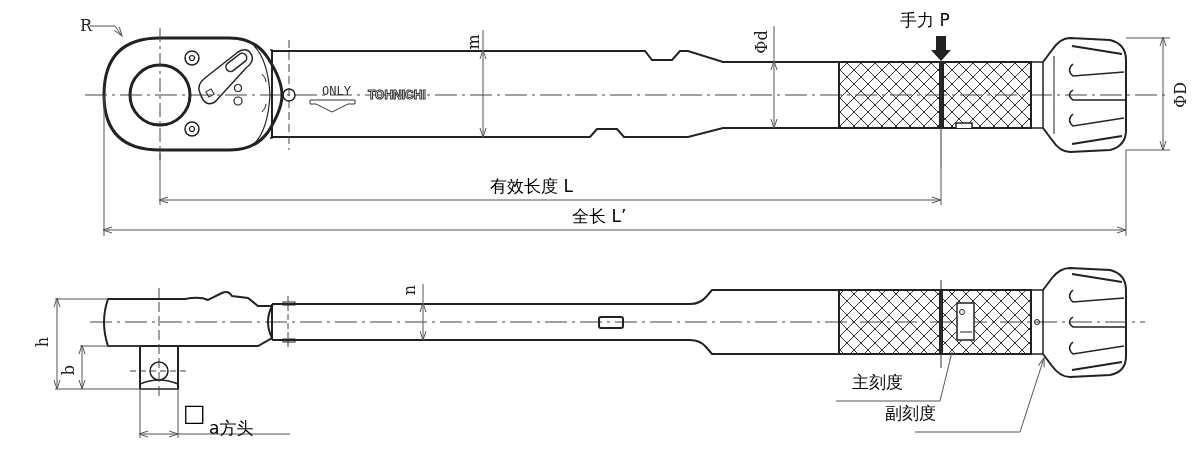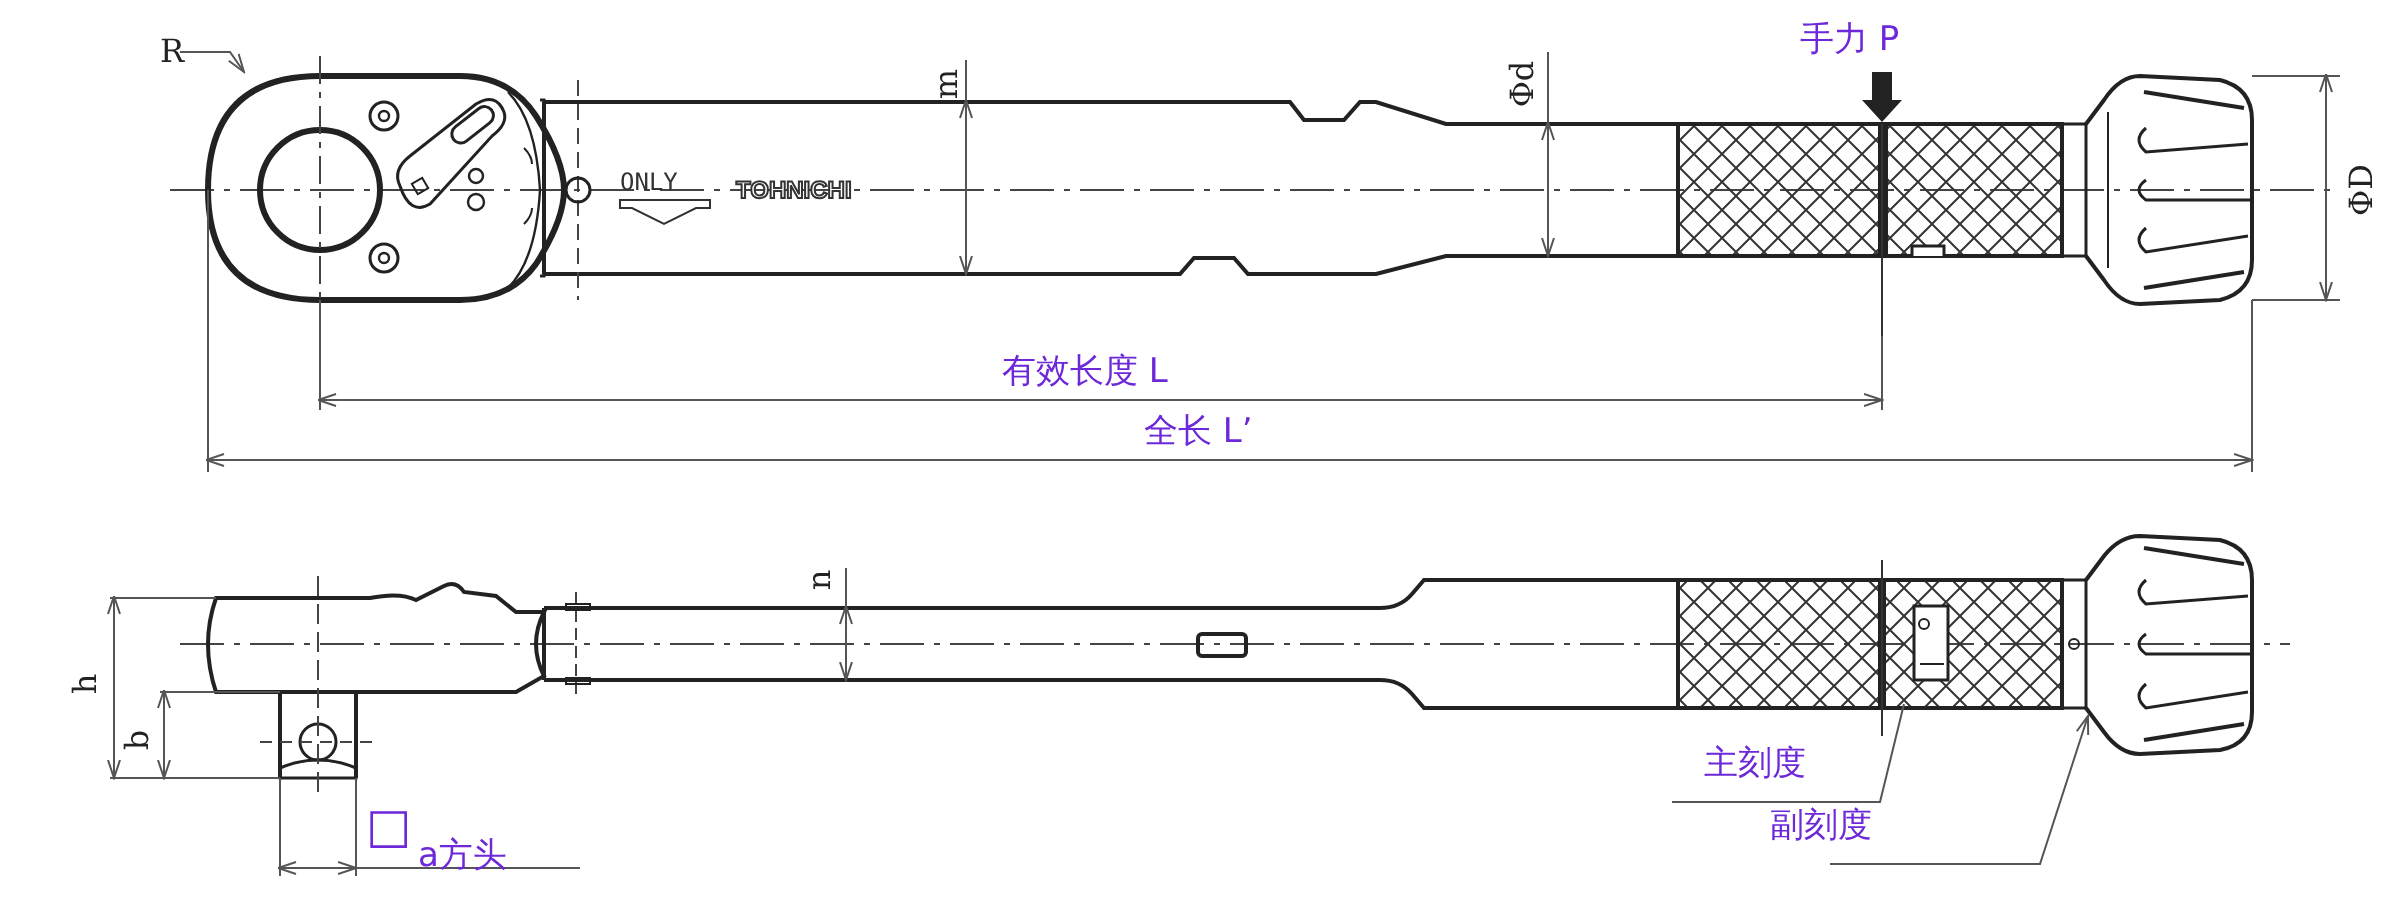--- a/index.html
+++ b/index.html
@@ -1,24 +1,24 @@
 <!DOCTYPE html>
 <html><head>
 <meta charset="utf-8">
 <style>
   html, body { margin: 0; padding: 0; background: #ffffff; }
   body { width: 1200px; height: 450px; overflow: hidden; position: relative; }
   #stage { position: absolute; left: 0; top: 0; width: 1200px; height: 450px; }
   .lbl { position: absolute; font-family: "DejaVu Serif", serif; color: #222; white-space: nowrap; line-height: 1; }
-  .lbl-cn { font-family: "DejaVu Sans", sans-serif; font-size: 17px; color: #6d28d9; }
+  .lbl-cn { font-family: "DejaVu Sans", sans-serif; font-size: 17px; color: #000000; }
   .lbl-sym { font-size: 16px; }
   .rot { transform-origin: center center; transform: rotate(-90deg); }
   .brand { position: absolute; font-family: Liberation Sans, sans-serif; font-weight: bold; font-size: 12px; letter-spacing: 0px;
            color: #fff; -webkit-text-stroke: 1px #333; }
-  .only { position:absolute; font-family: "DejaVu Sans Mono", monospace; font-size: 12px; color:#333; }
+  .only { position:absolute; font-family: "DejaVu Sans Mono", monospace; font-size: 12px; color:#333;margin-left:12px; }
   svg { position: absolute; left: 0; top: 0; }
 </style>
 </head>
 <body>
 
 <div id="stage">
 <svg width="1200" height="450" viewBox="0 0 1200 450">
   <defs>
     <pattern id="knurl" width="14" height="14" patternUnits="userSpaceOnUse">
       <path d="M0,0 L14,14 M14,0 L0,14" stroke="#333" stroke-width="1"></path>
@@ -159,21 +159,21 @@
   </g>
 </svg>
 
 <span class="lbl lbl-sym" style="left:80px;top:18px;">R</span>
 <span class="only" style="left:310px;top:84px;">ONLY</span>
 <span class="brand" style="left:368px;top:88px;">TOHNICHI</span>
 <span class="lbl lbl-sym rot" style="left:466px;top:34px;">m</span>
 <span class="lbl lbl-sym rot" style="left:750px;top:34px;">Φd</span>
 <span class="lbl lbl-cn" style="left:900px;top:12px;">手力 P</span>
 <span class="lbl lbl-sym rot" style="left:1168px;top:87px;">ΦD</span>
-<span class="lbl lbl-cn" style="left:501px;top:178px;">有效长度 L</span>
+<span class="lbl lbl-cn" style="left:490px;top:178px;">有效长度 L</span>
 <span class="lbl lbl-cn" style="left:572px;top:208px;">全长 L’</span>
 
 <span class="lbl lbl-sym rot" style="left:38px;top:334px;">h</span>
 <span class="lbl lbl-sym rot" style="left:64px;top:362px;">b</span>
 <span class="lbl lbl-sym rot" style="left:405px;top:282px;">n</span>
 <span class="lbl lbl-cn" style="left:183px;top:401px;font-size:24px;">□</span>
 <span class="lbl lbl-cn" style="left:209px;top:409px;margin-top:11px;">a方头</span>
 <span class="lbl lbl-cn" style="left:852px;top:374px;">主刻度</span>
 <span class="lbl lbl-cn" style="left:885px;top:405px;">副刻度</span>
 </div>

